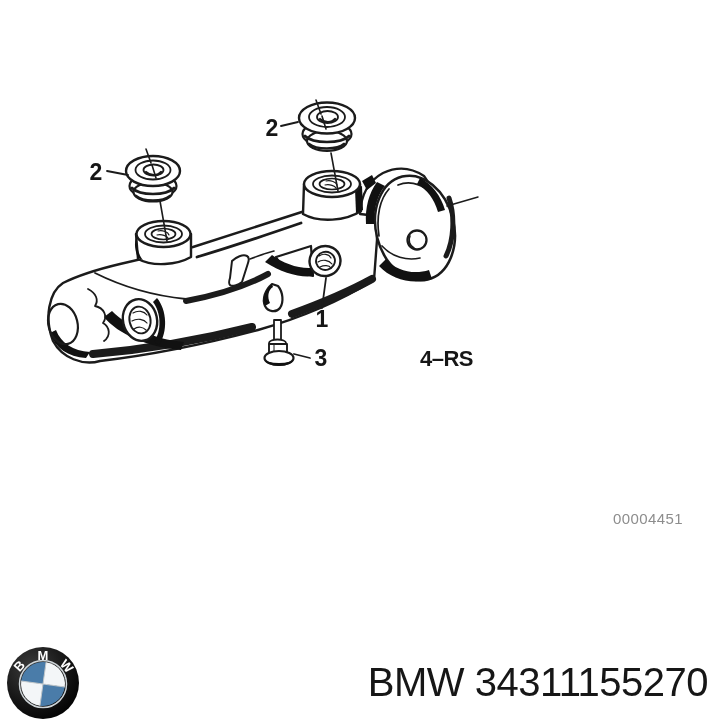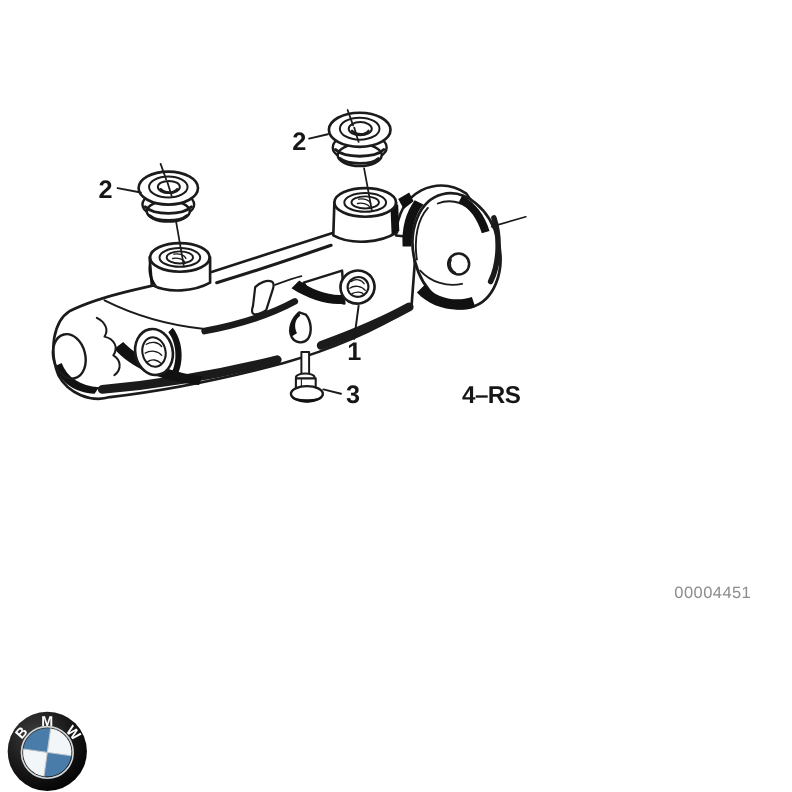--- a/index.html
+++ b/index.html
@@ -2,21 +2,21 @@
 <html><head>
 <meta charset="utf-8">
 <style>
   html,body{margin:0;padding:0;background:#ffffff;}
   body{width:720px;height:720px;position:relative;overflow:hidden;
        font-family:"Liberation Sans", sans-serif;}
   .stage{position:absolute;inset:0;}
   svg text.callout{font-family:"Liberation Sans", sans-serif;font-weight:700;
        font-size:23px;fill:#161616;}
   svg text.callout.rs{font-size:22px;letter-spacing:-0.5px;}
-  .watermark{position:absolute;left:613px;top:531px;font-size:15px;
+  .watermark{position:absolute;left:613px;top:510px;font-size:15px;
        letter-spacing:0.4px;color:#8d8d8d;}
   .footer-text{position:absolute;right:12px;top:662px;font-size:40px;
        letter-spacing:-0.5px;color:#161616;white-space:nowrap;line-height:1;}
   .logo-wrap{position:absolute;left:5px;top:646px;width:76px;height:74px;}
 </style>
 </head>
 <body>
 
 <div class="stage">
 
@@ -154,14 +154,18 @@
       </g>
       <g font-family="Liberation Sans, sans-serif" font-size="13" font-weight="700" fill="#ffffff" text-anchor="middle">
         <text transform="translate(17.6,23) rotate(-48)">B</text>
         <text transform="translate(38,14)">M</text>
         <text transform="translate(58.4,23) rotate(48)">W</text>
       </g>
     </svg>
   </div>
 
   
+  <div class="footer-text">
+    <span>BMW</span>
+    <span>34311155270</span>
+  </div>
 
 </div>
 
 </body></html>

